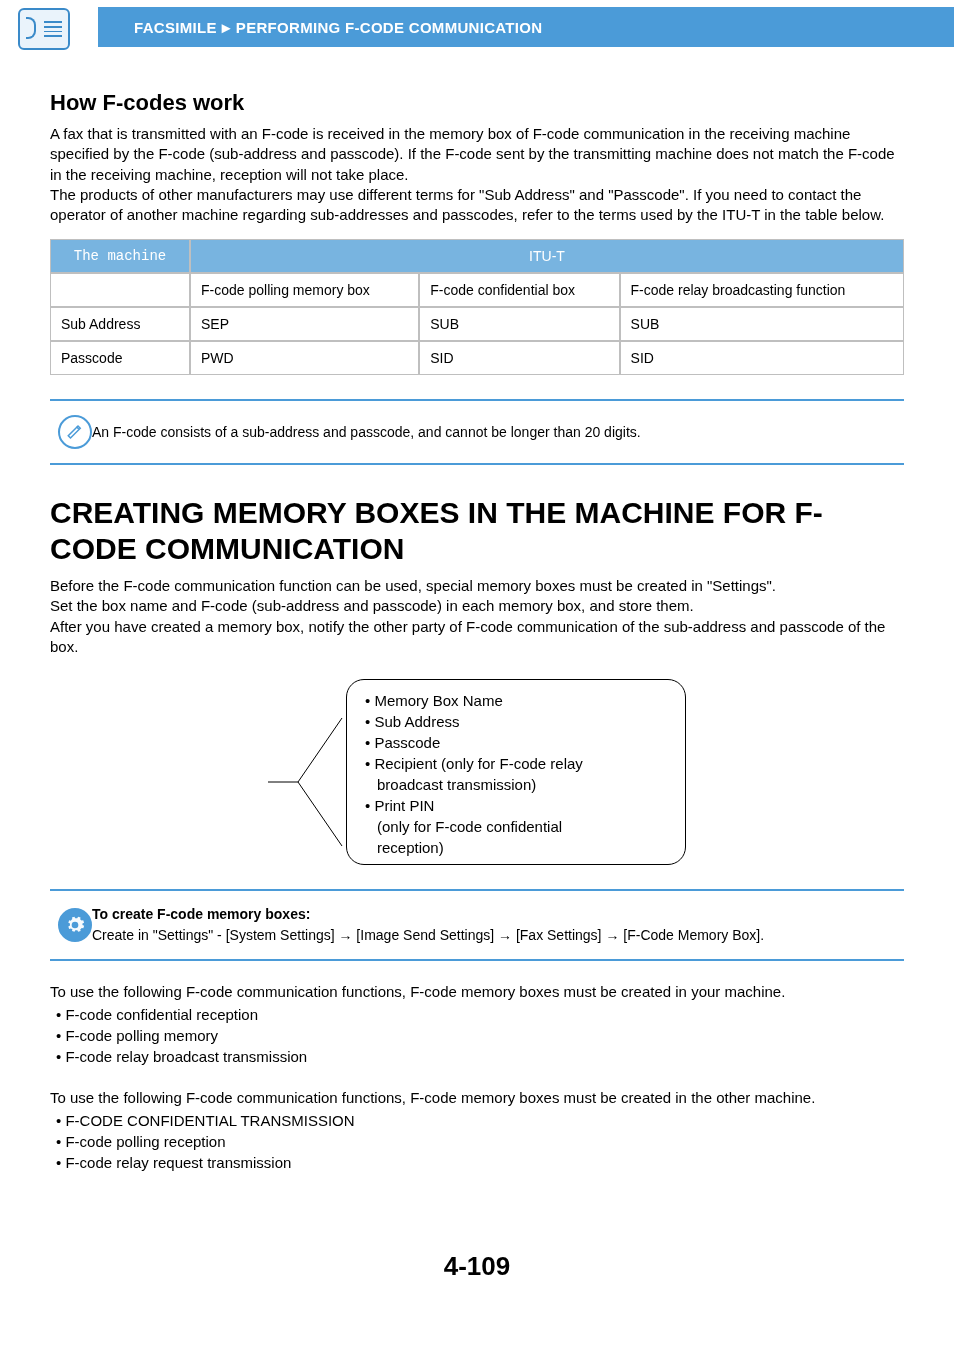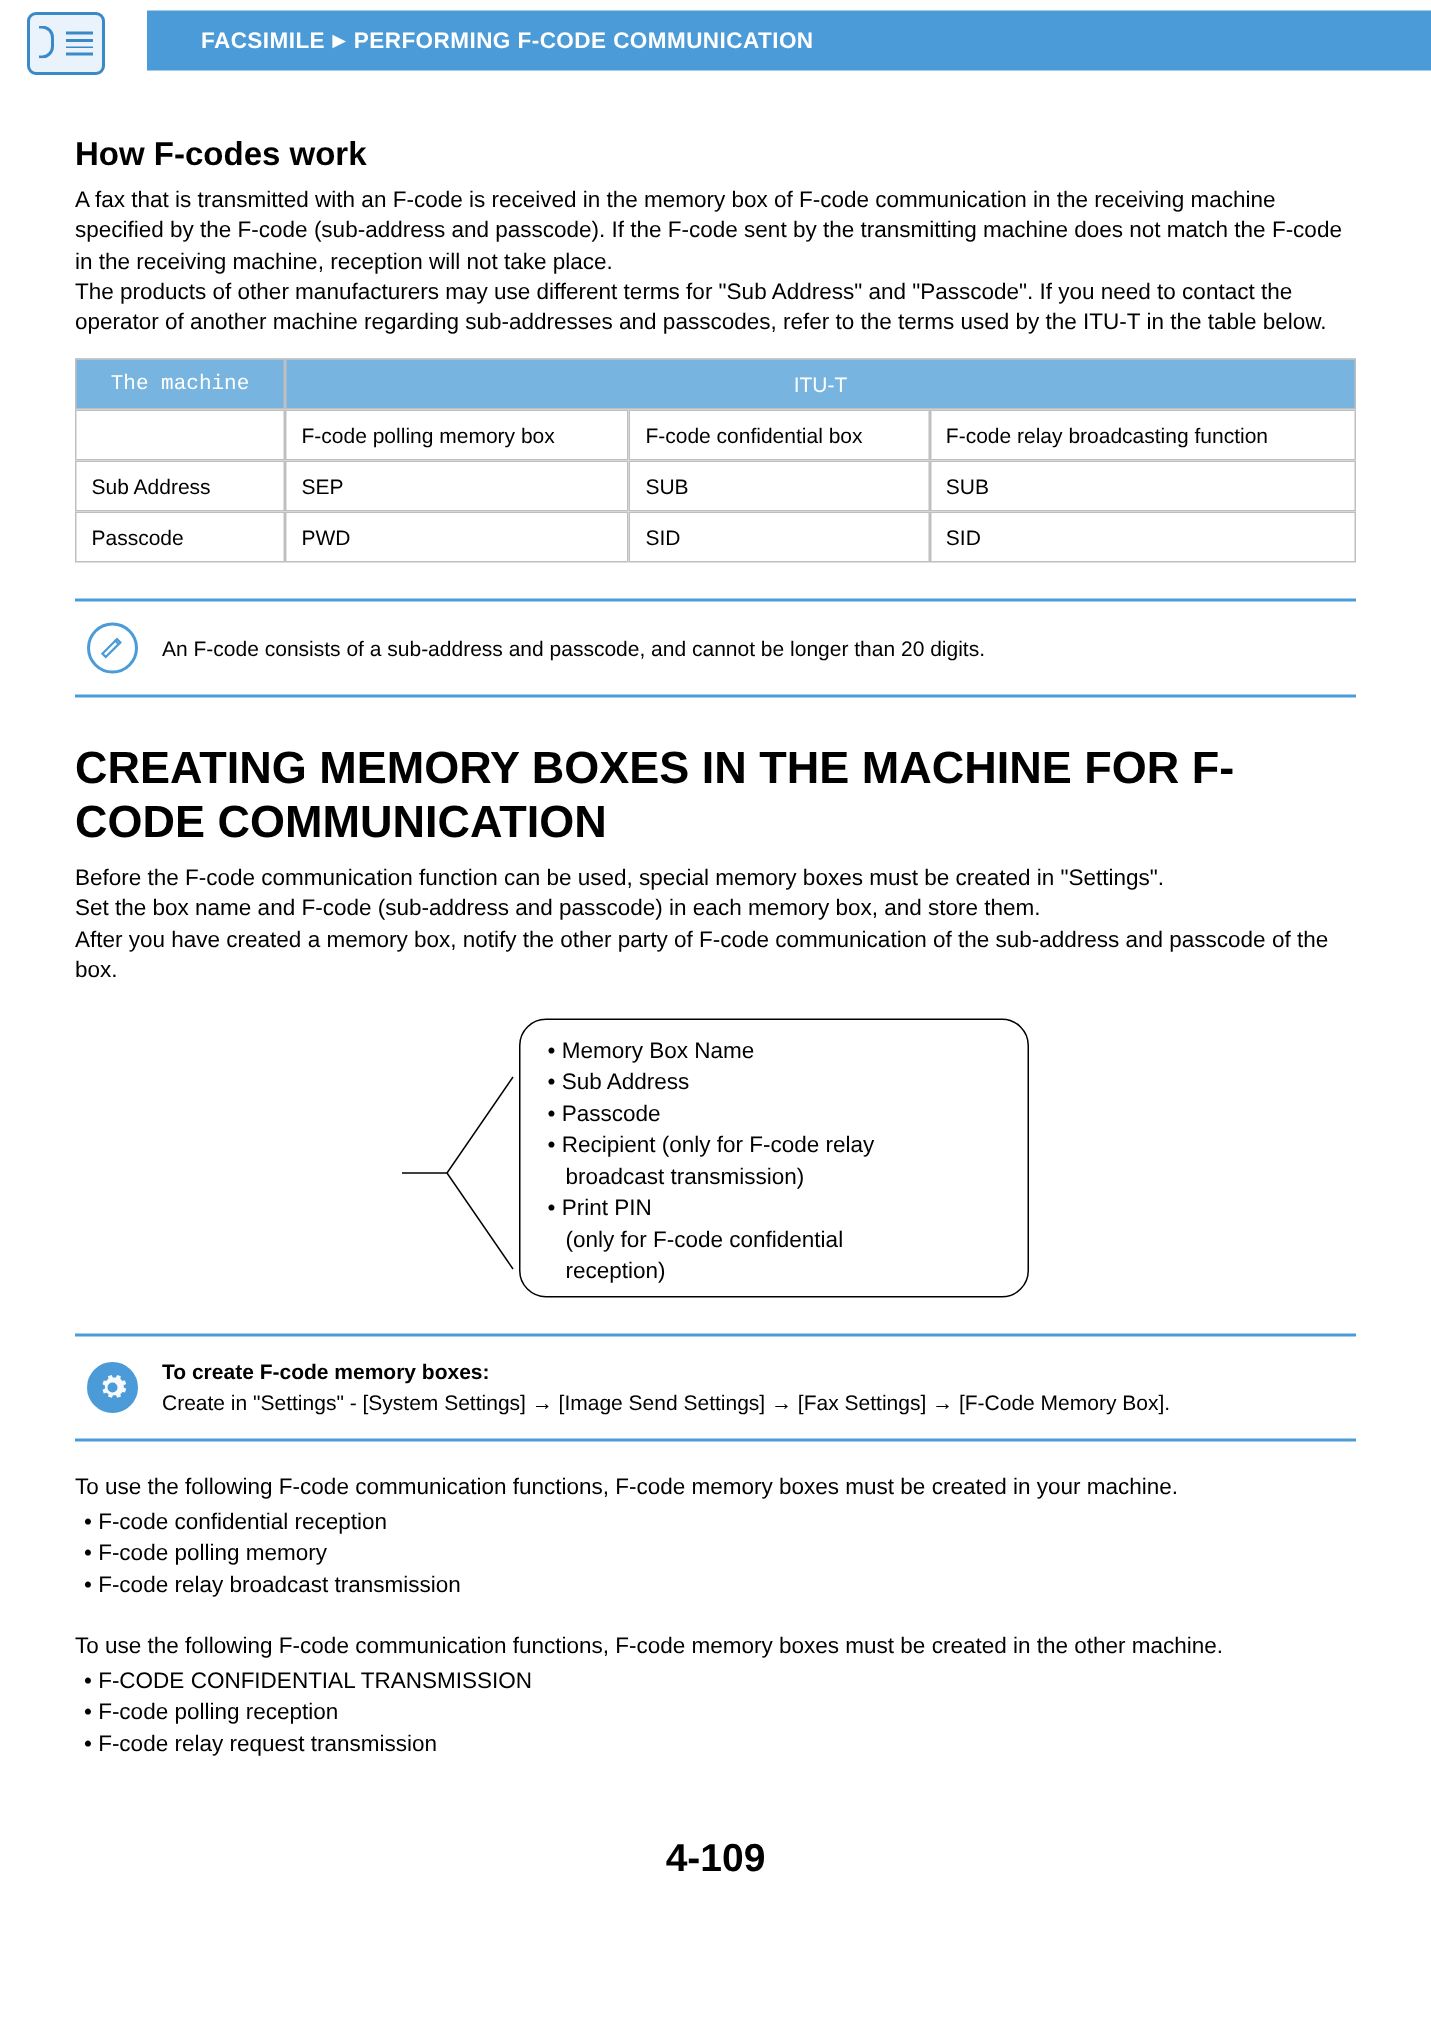--- a/index.html
+++ b/index.html
@@ -104,21 +104,21 @@
     font-family: Liberation Mono, monospace;
   }
   table.itu tbody td { background: #fff; }
   .callout {
     margin-top: 24px;
     border-top: 2px solid #4b9bd8;
     border-bottom: 2px solid #4b9bd8;
     padding: 14px 8px 14px 8px;
     display: flex;
     align-items: center;
-    gap: 16px;
+    gap: 0;
   }
   .callout-icon {
     width: 34px; height: 34px;
     border-radius: 50%;
     border: 2px solid #4b9bd8;
     display: flex;
     align-items: center;
     justify-content: center;
     flex-shrink: 0;
   }
@@ -173,21 +173,21 @@
   .bubble-list li.indent::before { content: ""; }
   .bubble-list li.indent { padding-left: 12px; }
   .functions-block { margin-top: 20px; font-size: 15px; line-height: 1.4; }
   .functions-block .lead { margin-bottom: 2px; }
   .func-list { list-style: none; padding-left: 6px; }
   .func-list li::before { content: "• "; }
   .page-num {
     text-align: center;
     font-size: 26px;
     font-weight: bold;
-    margin-top: 50px;
+    margin-top: 78px;
   }
 </style>
 </head>
 <body>
 
 <div class="topbar">
   <div class="topbar-icon-wrap">
     <div class="doc-icon">
       <div class="phone-glyph">
           <div class="receiver"></div>

